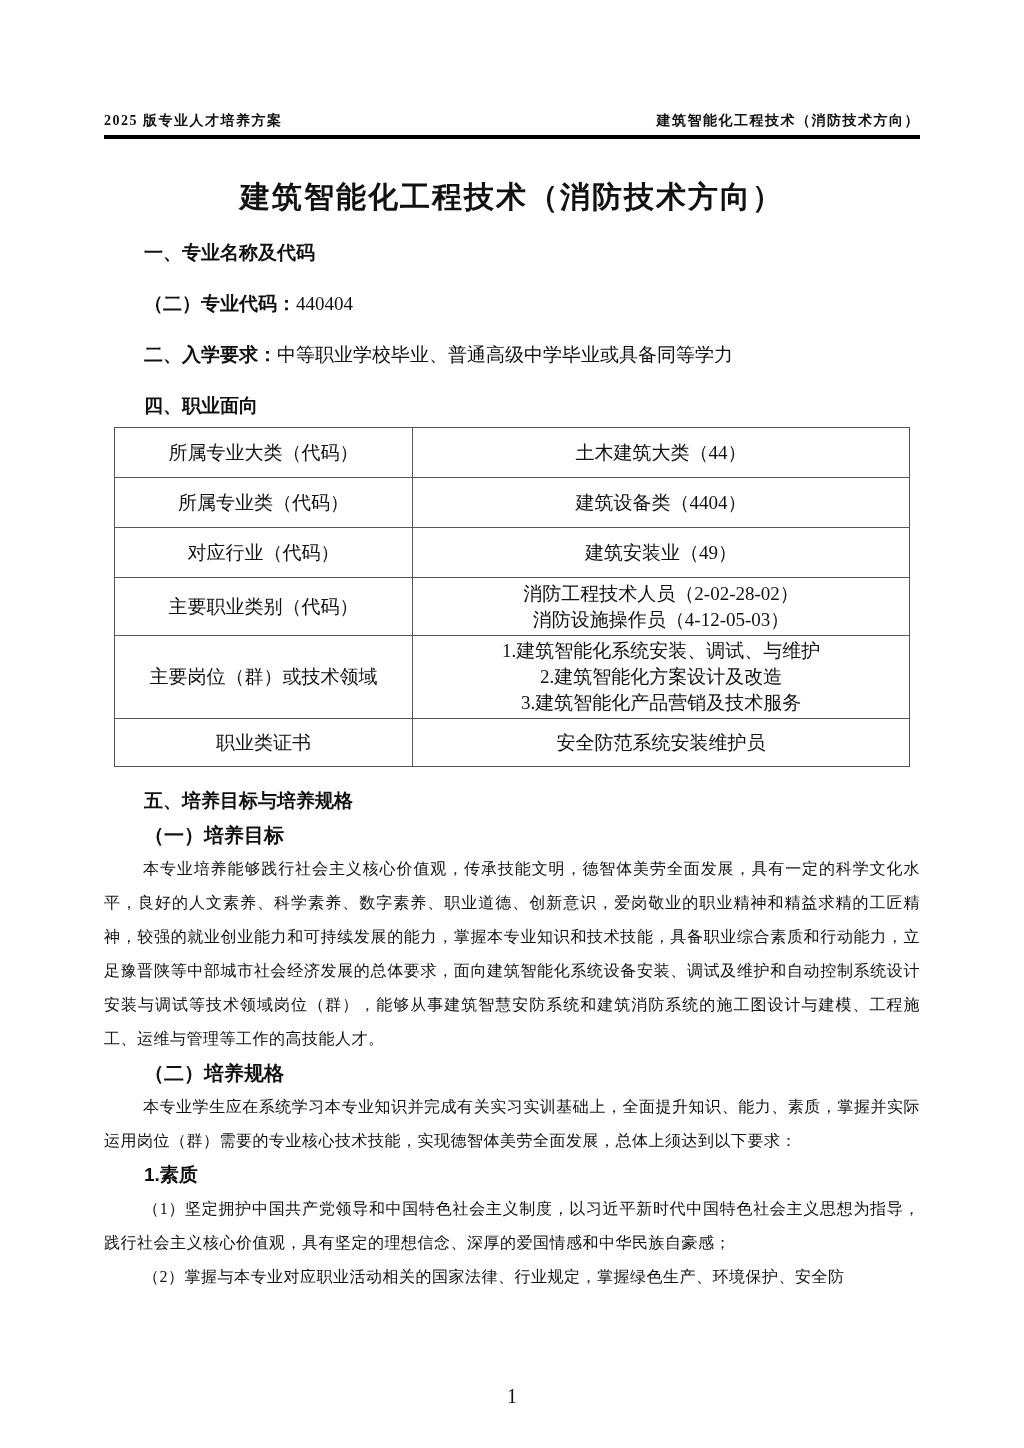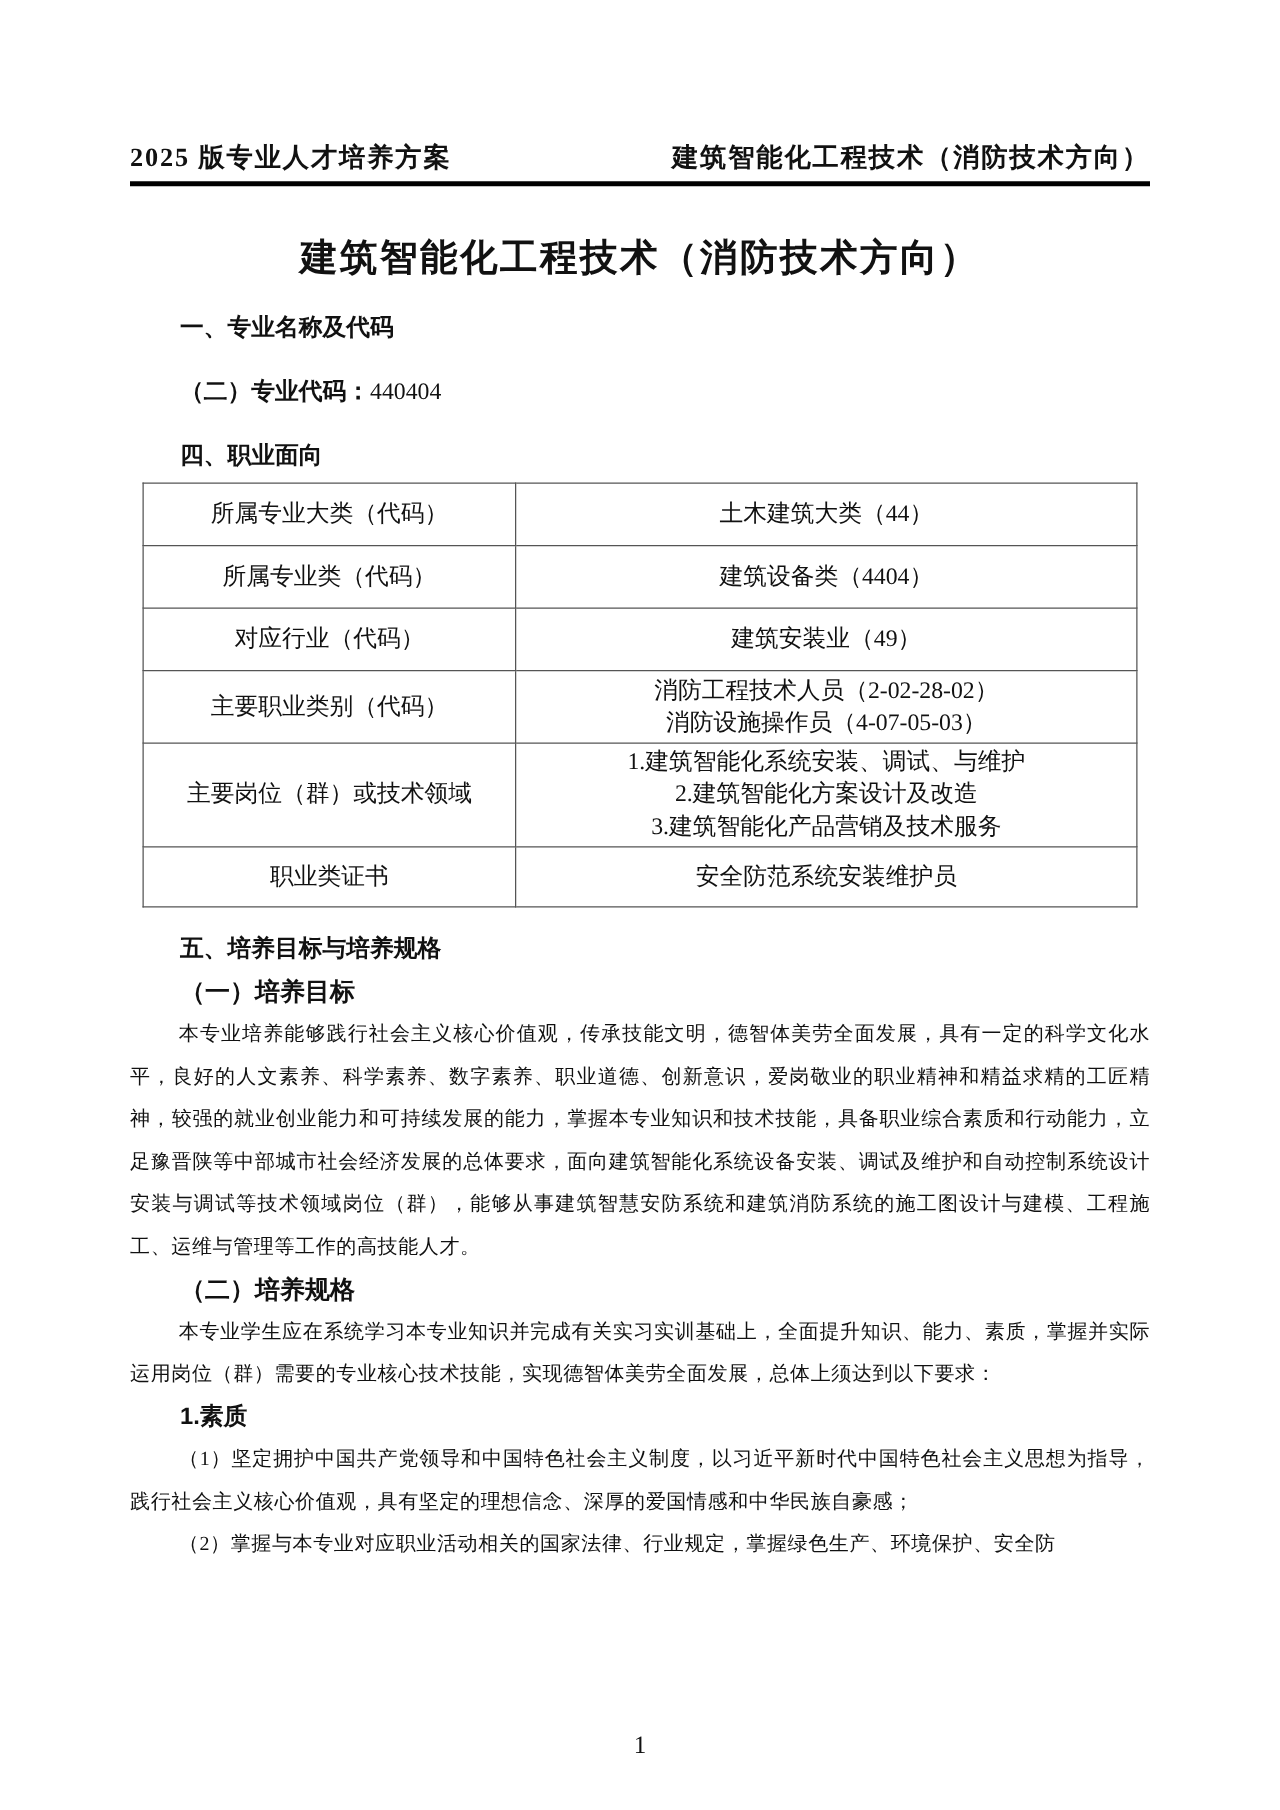--- a/index.html
+++ b/index.html
@@ -7,21 +7,21 @@
   body { font-family:"Liberation Serif","DejaVu Serif",serif; color:#111; }
   .page {
     position:relative; width:1024px; height:1448px; margin:0 auto;
     background:#ffffff; overflow:hidden;
   }
   .content { padding:0 104px; }
 
   
   .header {
     padding-top:112px; display:flex; justify-content:space-between; align-items:flex-end;
-    font-size:21px; font-weight:bold; letter-spacing:1.5px;
+    font-size:14px; font-weight:bold; letter-spacing:1.5px;
     font-family:"Liberation Serif","DejaVu Serif",serif;
   }
   .double-rule {
     margin-top:5px; height:3px;
     border-top:3px solid #000; border-bottom:1px solid #000;
   }
 
   
   .doc-title {
     margin-top:36px; text-align:center;
@@ -81,20 +81,21 @@
     <div class="double-rule"></div>
 
     <h1 class="doc-title">建筑智能化工程技术（消防技术方向）</h1>
 
     <div class="sections">
       <div class="line hei">一、专业名称及代码</div>
 
 
       <div class="line"><span class="lbl hei">（二）专业代码：</span><span class="val serif">440404</span></div>
 
+      <div class="line"><span class="lbl hei">二、入学要求：</span><span class="val serif">中等职业学校毕业、普通高级中学毕业或具备同等学力</span></div>
 
 
       <div class="line hei">四、职业面向</div>
     </div>
 
     <table class="career">
       <tbody>
         <tr class="h50">
           <td class="c1">所属专业大类（代码）</td>
           <td class="c2">土木建筑大类（44）</td>
@@ -104,21 +105,21 @@
           <td class="c2">建筑设备类（4404）</td>
         </tr>
         <tr class="h50">
           <td class="c1">对应行业（代码）</td>
           <td class="c2">建筑安装业（49）</td>
         </tr>
         <tr class="h56">
           <td class="c1">主要职业类别（代码）</td>
           <td class="c2">
             <div>消防工程技术人员（2-02-28-02）</div>
-            <div>消防设施操作员（4-07-05-03）</div>
+            <div>消防设施操作员（4-12-05-03）</div>
           </td>
         </tr>
         <tr class="h82">
           <td class="c1">主要岗位（群）或技术领域</td>
           <td class="c2">
             <div>1.建筑智能化系统安装、调试、与维护</div>
             <div>2.建筑智能化方案设计及改造</div>
             <div>3.建筑智能化产品营销及技术服务</div>
           </td>
         </tr>

